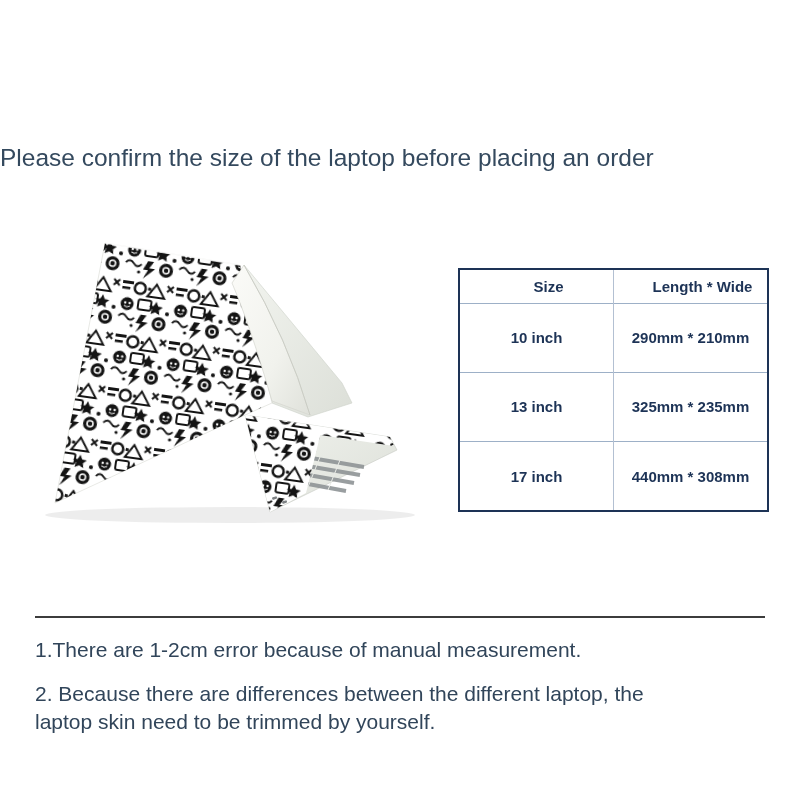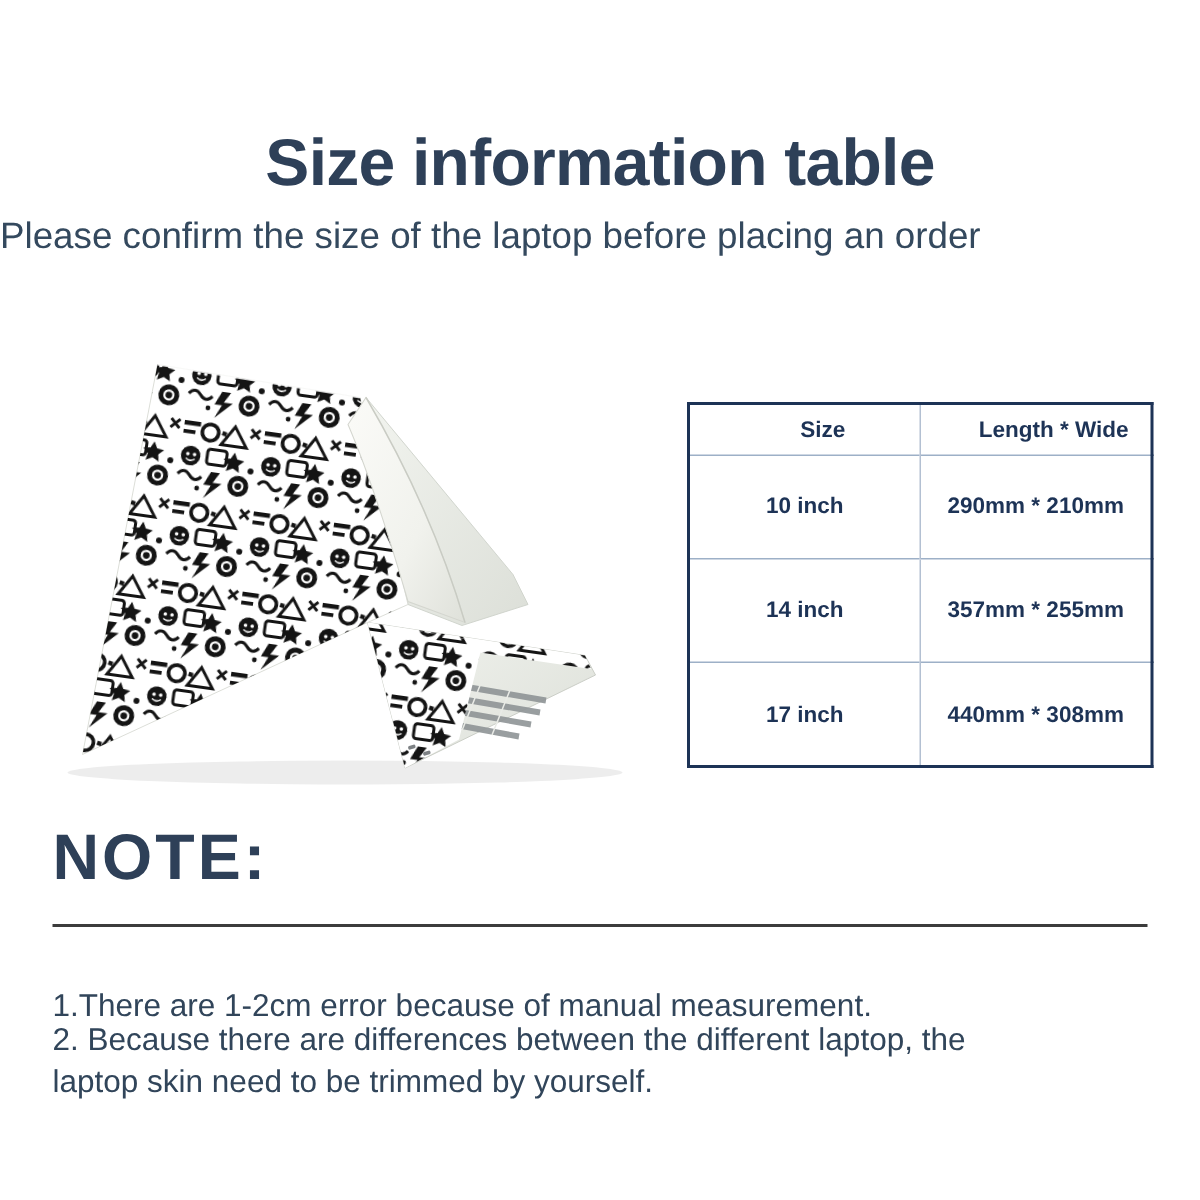--- a/index.html
+++ b/index.html
@@ -76,30 +76,29 @@
     border: none;
     border-top: 2px solid #3c3c3c;
   }
   .note-item {
     position: absolute;
     left: 35px;
     font-size: 21px;
     line-height: 1.35;
     color: #31455a;
   }
-  .note-1 { top: 636px; width: 710px; margin-top: 21px; }
+  .note-1 { top: 636px; width: 710px; }
   .note-2 { top: 680px; width: 648px; }
   .note-3 { top: 740px; width: 710px; }
 </style>
 </head>
 <body>
 
 <div class="canvas">
 
-  <h1 class="page-title">Size information table</h1>
   <div class="page-subtitle">Please confirm the size of the laptop before placing an order</div>
 
   <div class="laptop-wrap">
     <svg width="430" height="300" viewBox="0 0 430 300">
       <defs>
         <pattern id="doodle" width="54" height="54" patternUnits="userSpaceOnUse" patternTransform="rotate(8)">
           <circle cx="9" cy="9" r="6.5" fill="#141414"></circle>
           <circle cx="7" cy="8" r="1.2" fill="#ffffff"></circle>
           <circle cx="11.5" cy="8" r="1.2" fill="#ffffff"></circle>
           <path d="M6 11 q3 2.5 6 0" stroke="#ffffff" stroke-width="1" fill="none"></path>
@@ -177,28 +176,27 @@
         <th>Size</th>
         <th>Length * Wide</th>
       </tr>
     </thead>
     <tbody>
       <tr>
         <td>10 inch</td>
         <td>290mm * 210mm</td>
       </tr>
       <tr>
-        <td>14 inch</td>
-        <td>357mm * 255mm</td>
+        <td>13 inch</td>
+        <td>325mm * 235mm</td>
       </tr>
       <tr>
         <td>17 inch</td>
         <td>440mm * 308mm</td>
       </tr>
     </tbody>
   </table>
 
-  <h2 class="note-heading">NOTE:</h2>
   <hr class="note-divider">
   <p class="note-item note-1">1.There are 1-2cm error because of manual measurement.</p>
   <p class="note-item note-2">2. Because there are differences between the different laptop, the laptop skin need to be trimmed by yourself.</p>
 
 </div>
 
 </body></html>

